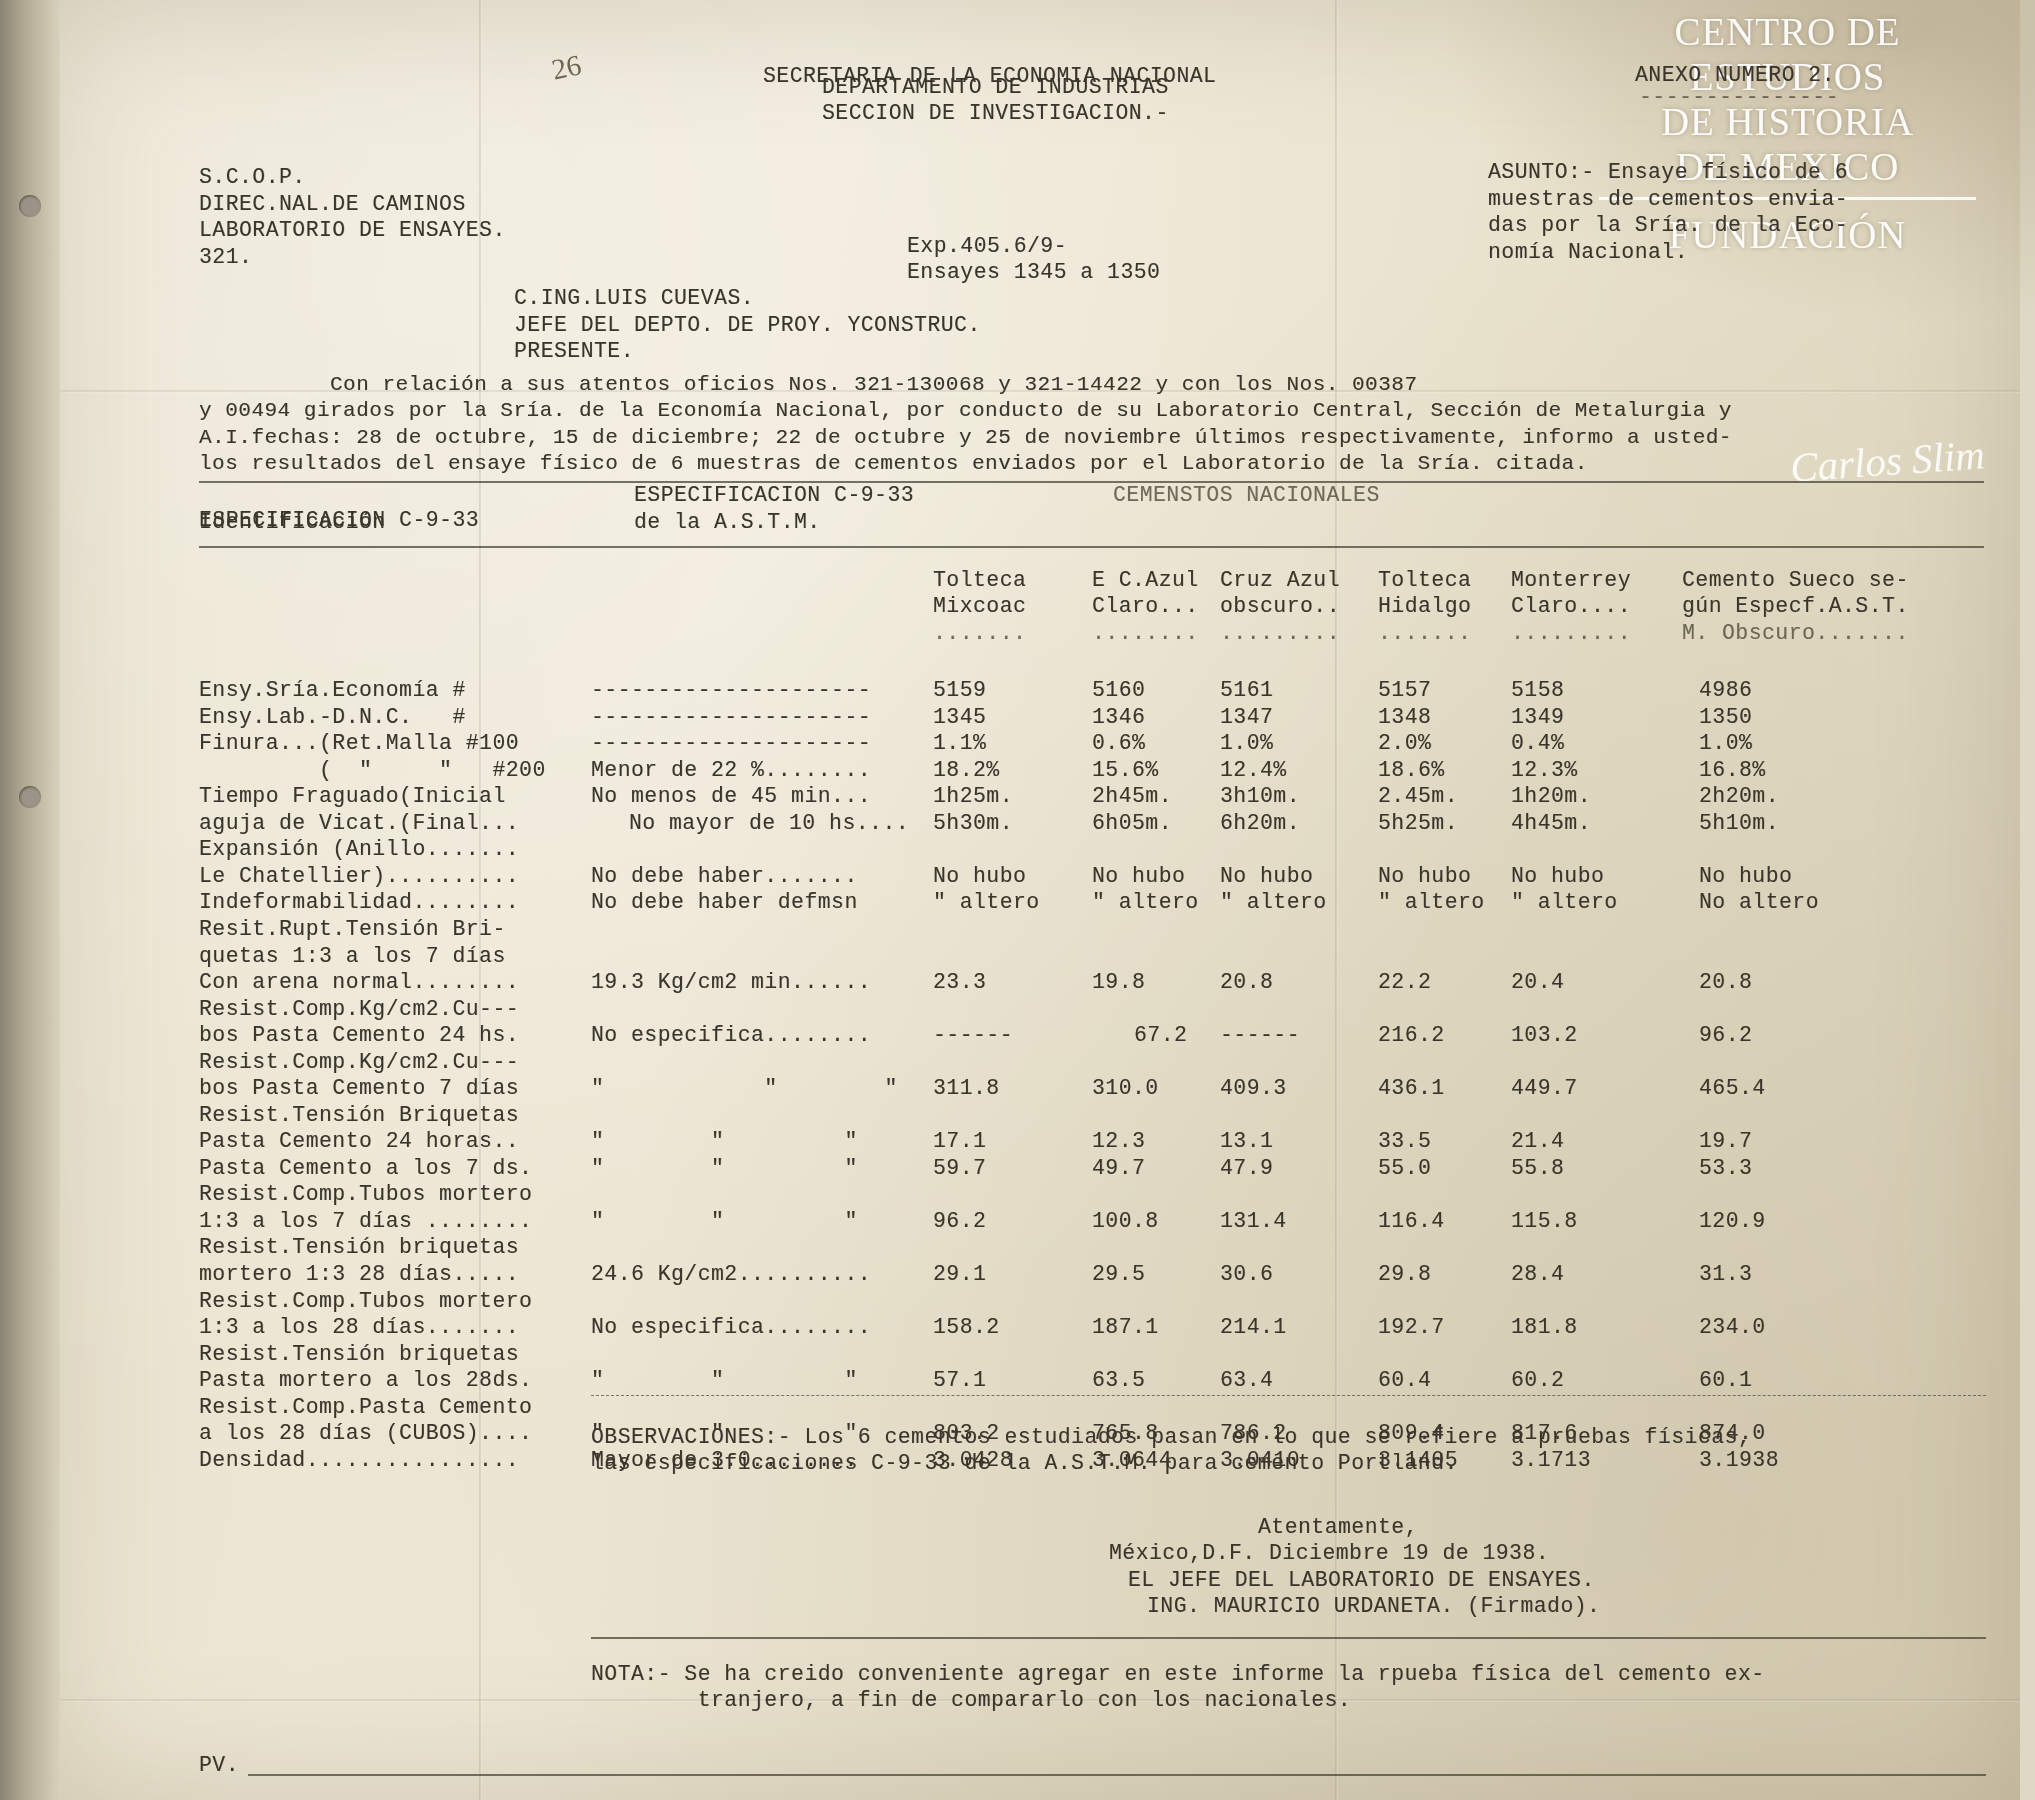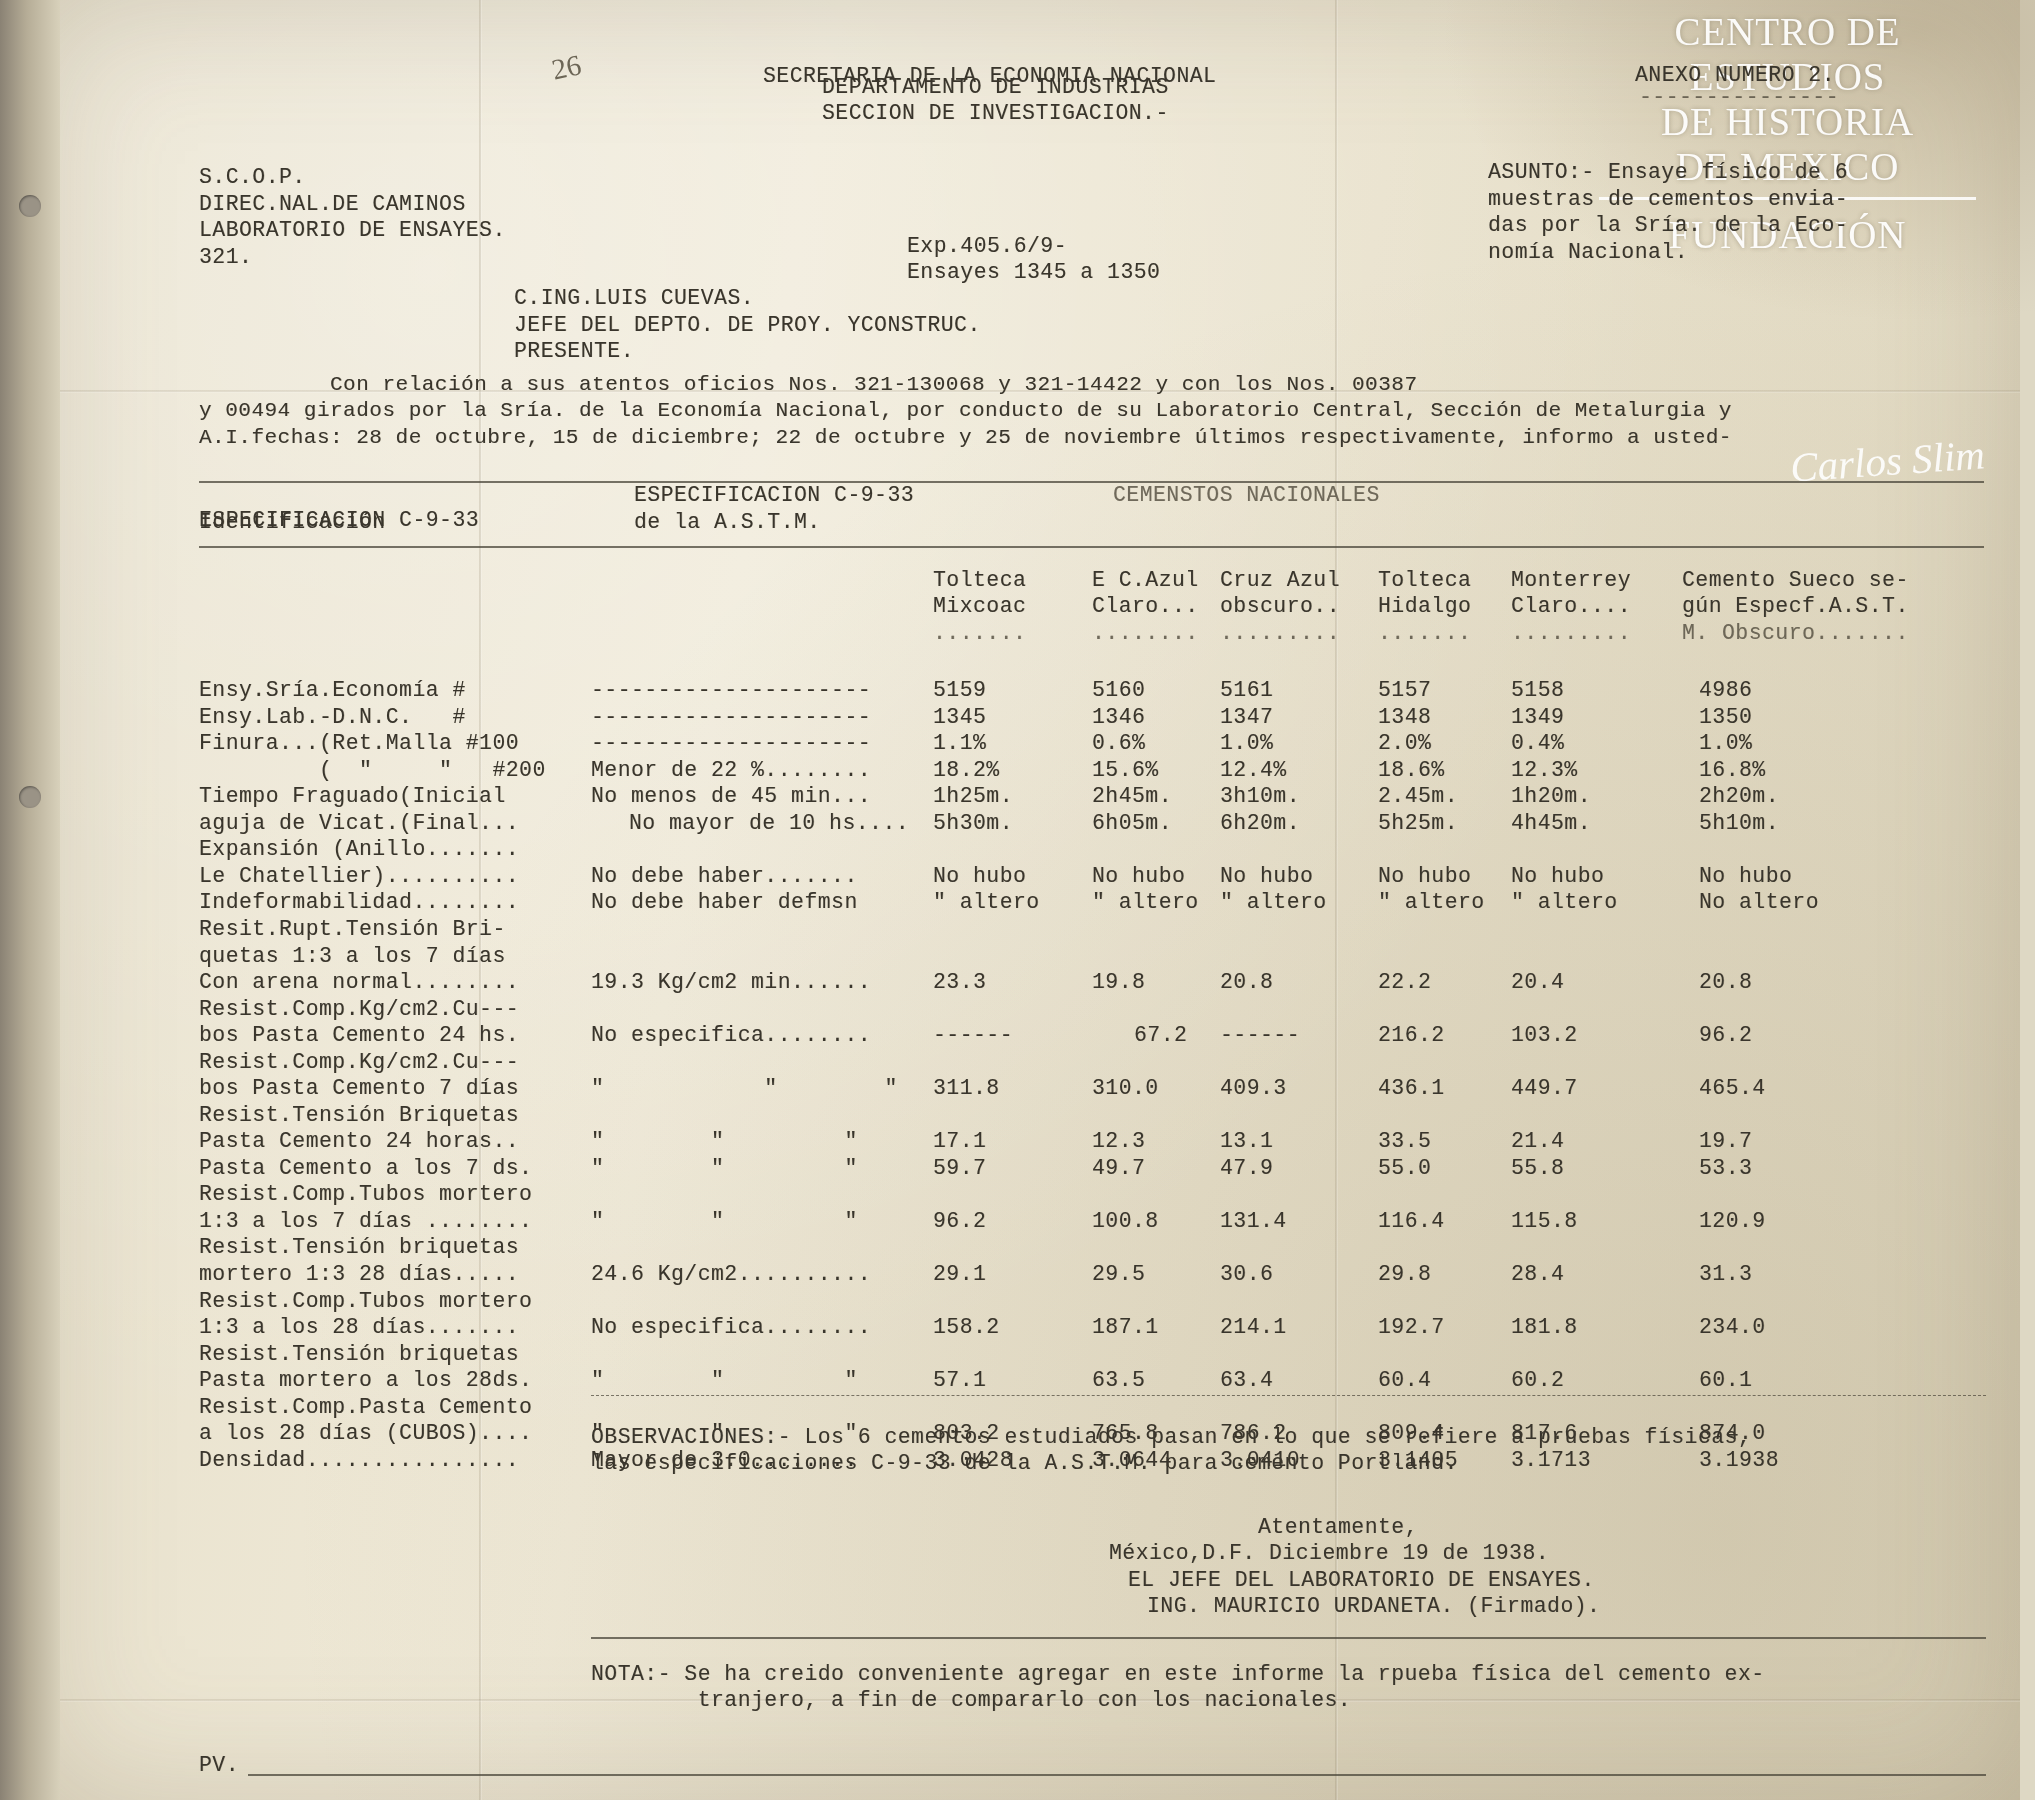--- a/index.html
+++ b/index.html
@@ -177,20 +177,21 @@
   <div class="tw" style="left:907px; top:233px;">Exp.405.6/9-</div>
   <div class="tw" style="left:907px; top:259px;">Ensayes 1345 a 1350</div>
 
   <div class="tw" style="left:514px; top:285px;">C.ING.LUIS CUEVAS.</div>
   <div class="tw" style="left:514px; top:312px;">JEFE DEL DEPTO. DE PROY. YCONSTRUC.</div>
   <div class="tw" style="left:514px; top:338px;">PRESENTE.</div>
 
   <div class="tw" style="left:199px; top:372px; font-size:21px;">          Con relación a sus atentos oficios Nos. 321-130068 y 321-14422 y con los Nos. 00387</div>
   <div class="tw" style="left:199px; top:398px; font-size:21px;">y 00494 girados por la Sría. de la Economía Nacional, por conducto de su Laboratorio Central, Sección de Metalurgia y</div>
   <div class="tw" style="left:199px; top:425px; font-size:21px;">A.I.fechas: 28 de octubre, 15 de diciembre; 22 de octubre y 25 de noviembre últimos respectivamente, informo a usted-</div>
+  <div class="tw" style="left:199px; top:451px; font-size:21px;">los resultados del ensaye físico de 6 muestras de cementos enviados por el Laboratorio de la Sría. citada.</div>
   <div class="rule" style="left:199px; top:481px; width:1785px; height:1.7px;"></div>
 
   <div class="tw" style="left:199px; top:507px;">ESPECIFICACION C-9-33</div>
 
   <div class="tw" style="left:199px; top:507px; width:0; overflow:visible;"></div>
 
   <div class="tw" style="left:634px; top:482px;">ESPECIFICACION C-9-33</div>
   <div class="tw" style="left:634px; top:509px;">de la A.S.T.M.</div>
   <div class="tw faint" style="left:1113px; top:482px;">CEMENSTOS NACIONALES</div>
   <div class="tw" style="left:199px; top:509px;">Identificación</div>

